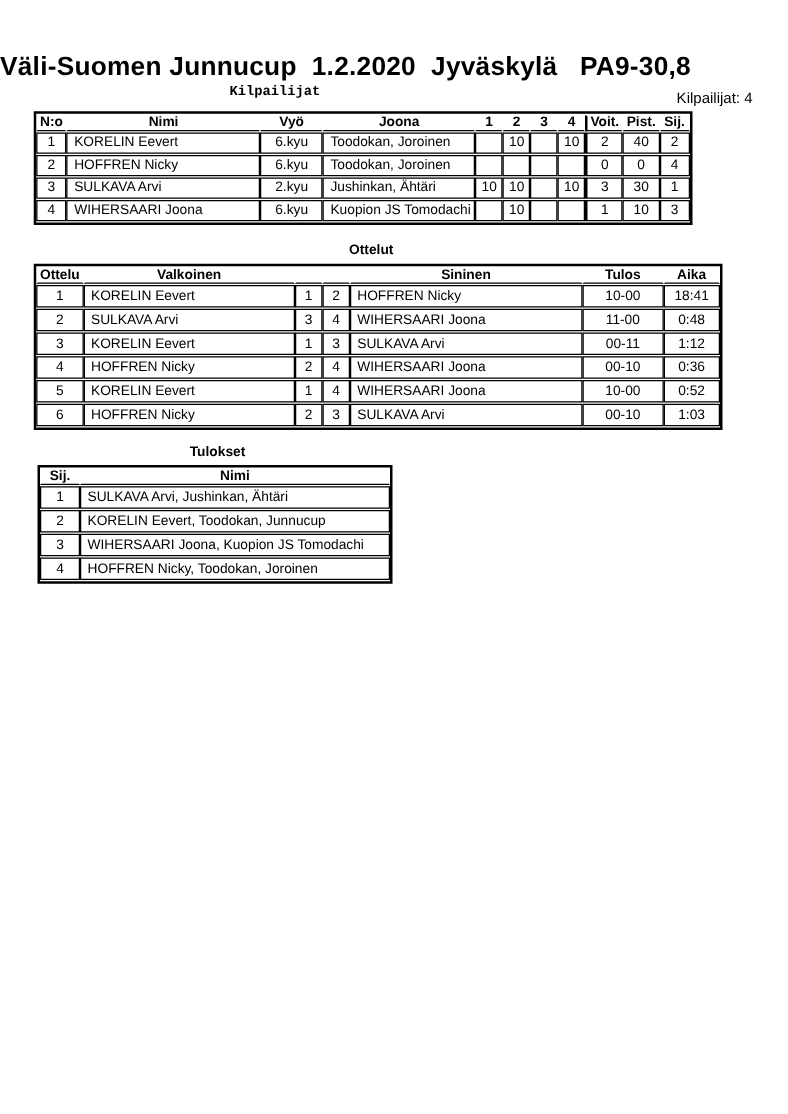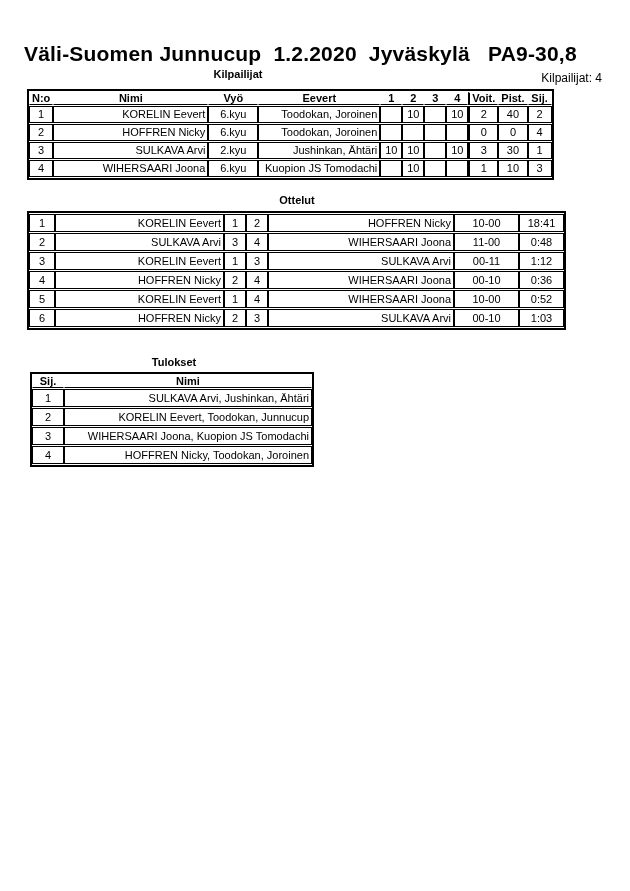--- a/index.html
+++ b/index.html
@@ -13,30 +13,29 @@
     overflow: hidden;
   }
   .doc-title {
     position: absolute;
     top: 42px; left: 0; width: 508px;
     text-align: center;
     font-size: 21px;
     font-weight: bold;
     white-space: pre;
     letter-spacing: 0.2px;
-    padding-left: 24px;
   }
   .sec-title {
     position: absolute;
     font-size: 11px;
     font-weight: bold;
     transform: translateX(-50%);
     white-space: nowrap;
   }
-  .sec-title.kilpailijat { left: 238px; top: 68px; }
+  .sec-title.kilpailijat { left: 220px; top: 68px; font-family: Liberation Mono, monospace; }
   .sec-title.ottelut     { left: 297px; top: 194px; }
   .sec-title.tulokset    { left: 174px; top: 356px; }
   .count-label {
     position: absolute;
     top: 71px; right: 28px;
     font-size: 12px;
     white-space: nowrap;
   }
   table {
     position: absolute;
@@ -52,21 +51,21 @@
     line-height: 1;
     overflow: hidden;
     white-space: nowrap;
     padding: 0 2px;
     text-align: center;
     font-weight: normal;
   }
   td { border: 1px solid #000000; height: 17px; }
   th { border: 1px solid transparent; border-bottom: 1px solid #000000; font-weight: bold; height: 13px; }
   th.first { text-align: center; padding-left: 2px; }
-  .lal { text-align: right; padding-left: 5px; }
+  .lal { text-align: left; padding-left: 5px; }
   td.thick, th.thick { border-left: 2px solid #000000; }
   #competitors-table { left: 27px; top: 89px; }
   #matches-table     { left: 27px; top: 211px; }
   #matches-table td  { height: 18px; }
   #results-table     { left: 30px; top: 372px; }
   #results-table td  { height: 18px; }
 </style>
 </head>
 <body>
 
@@ -89,21 +88,21 @@
         <col style="width:22px">
       <col style="width:28px">
         <col style="width:27px">
         <col style="width:24px">
     </colgroup>
     <tbody>
         <tr>
       <th class="first">N:o</th>
       <th>Nimi</th>
       <th>Vyö</th>
-      <th>Eevert</th>
+      <th>Joona</th>
       <th>1</th>
       <th>2</th>
       <th>3</th>
       <th>4</th>
       <th class="thick">Voit.</th>
       <th>Pist.</th>
       <th>Sij.</th>
     </tr>
     <tr>
       <td>1</td>
@@ -166,20 +165,29 @@
     <colgroup>
       <col style="width:26px">
         <col style="width:169px">
         <col style="width:22px">
         <col style="width:22px">
       <col style="width:186px">
         <col style="width:65px">
         <col style="width:45px">
     </colgroup>
     <tbody>
+        <tr>
+      <th class="first">Ottelu</th>
+      <th>Valkoinen</th>
+      <th></th>
+      <th></th>
+      <th>Sininen</th>
+      <th>Tulos</th>
+      <th>Aika</th>
+    </tr>
     <tr>
       <td>1</td>
       <td class="lal">KORELIN Eevert</td>
       <td>1</td>
       <td>2</td>
       <td class="lal">HOFFREN Nicky</td>
       <td>10-00</td>
       <td>18:41</td>
     </tr>
     <tr>

